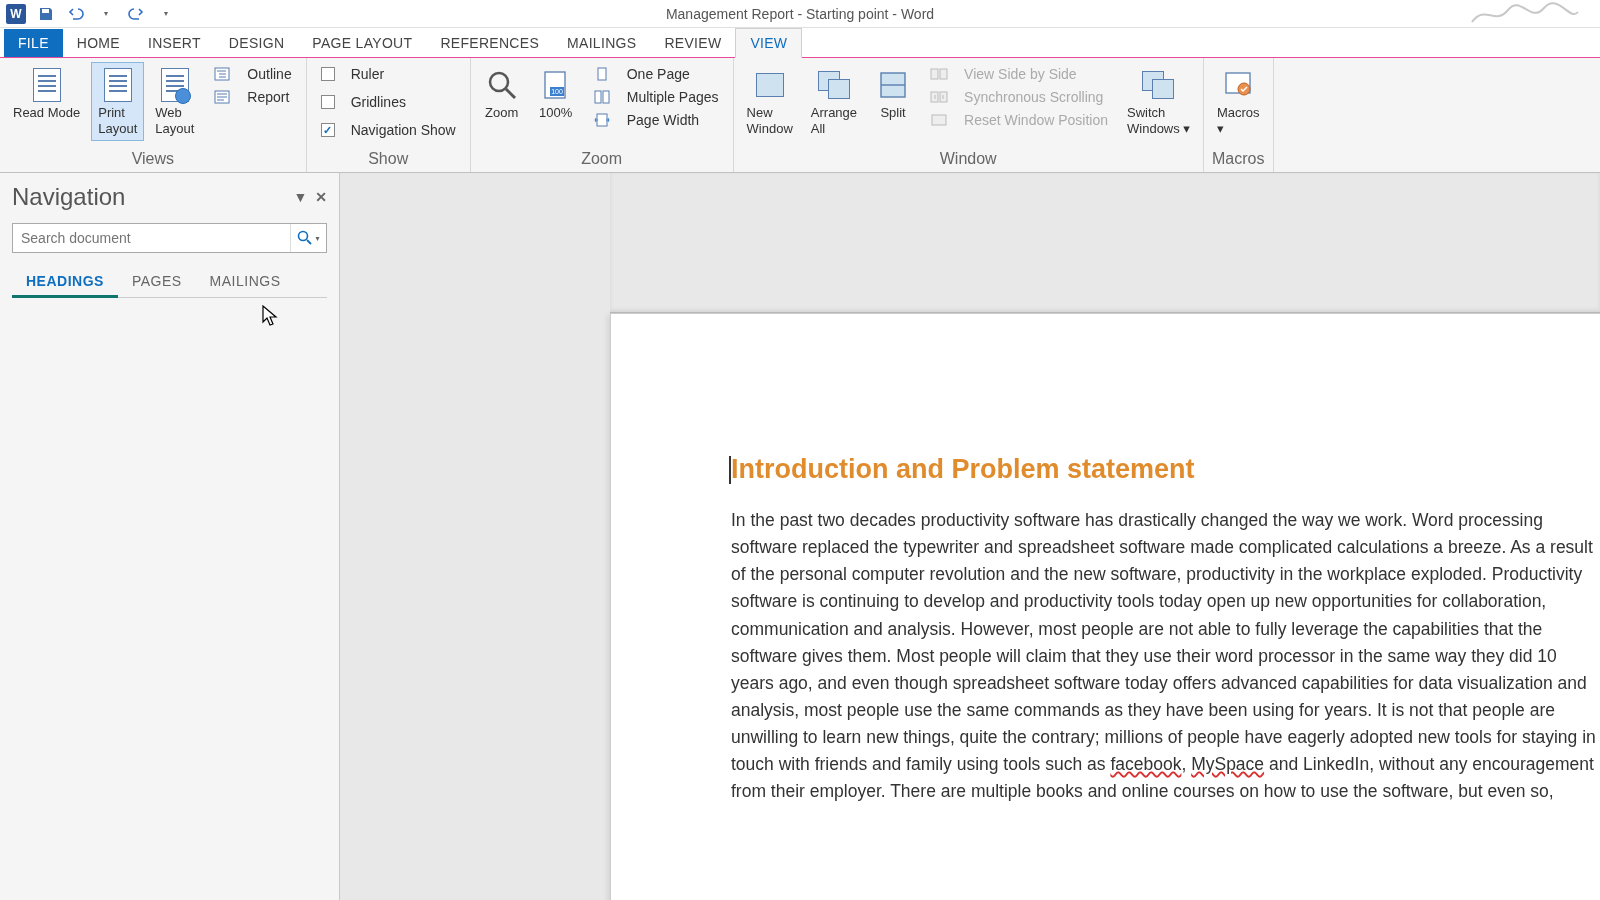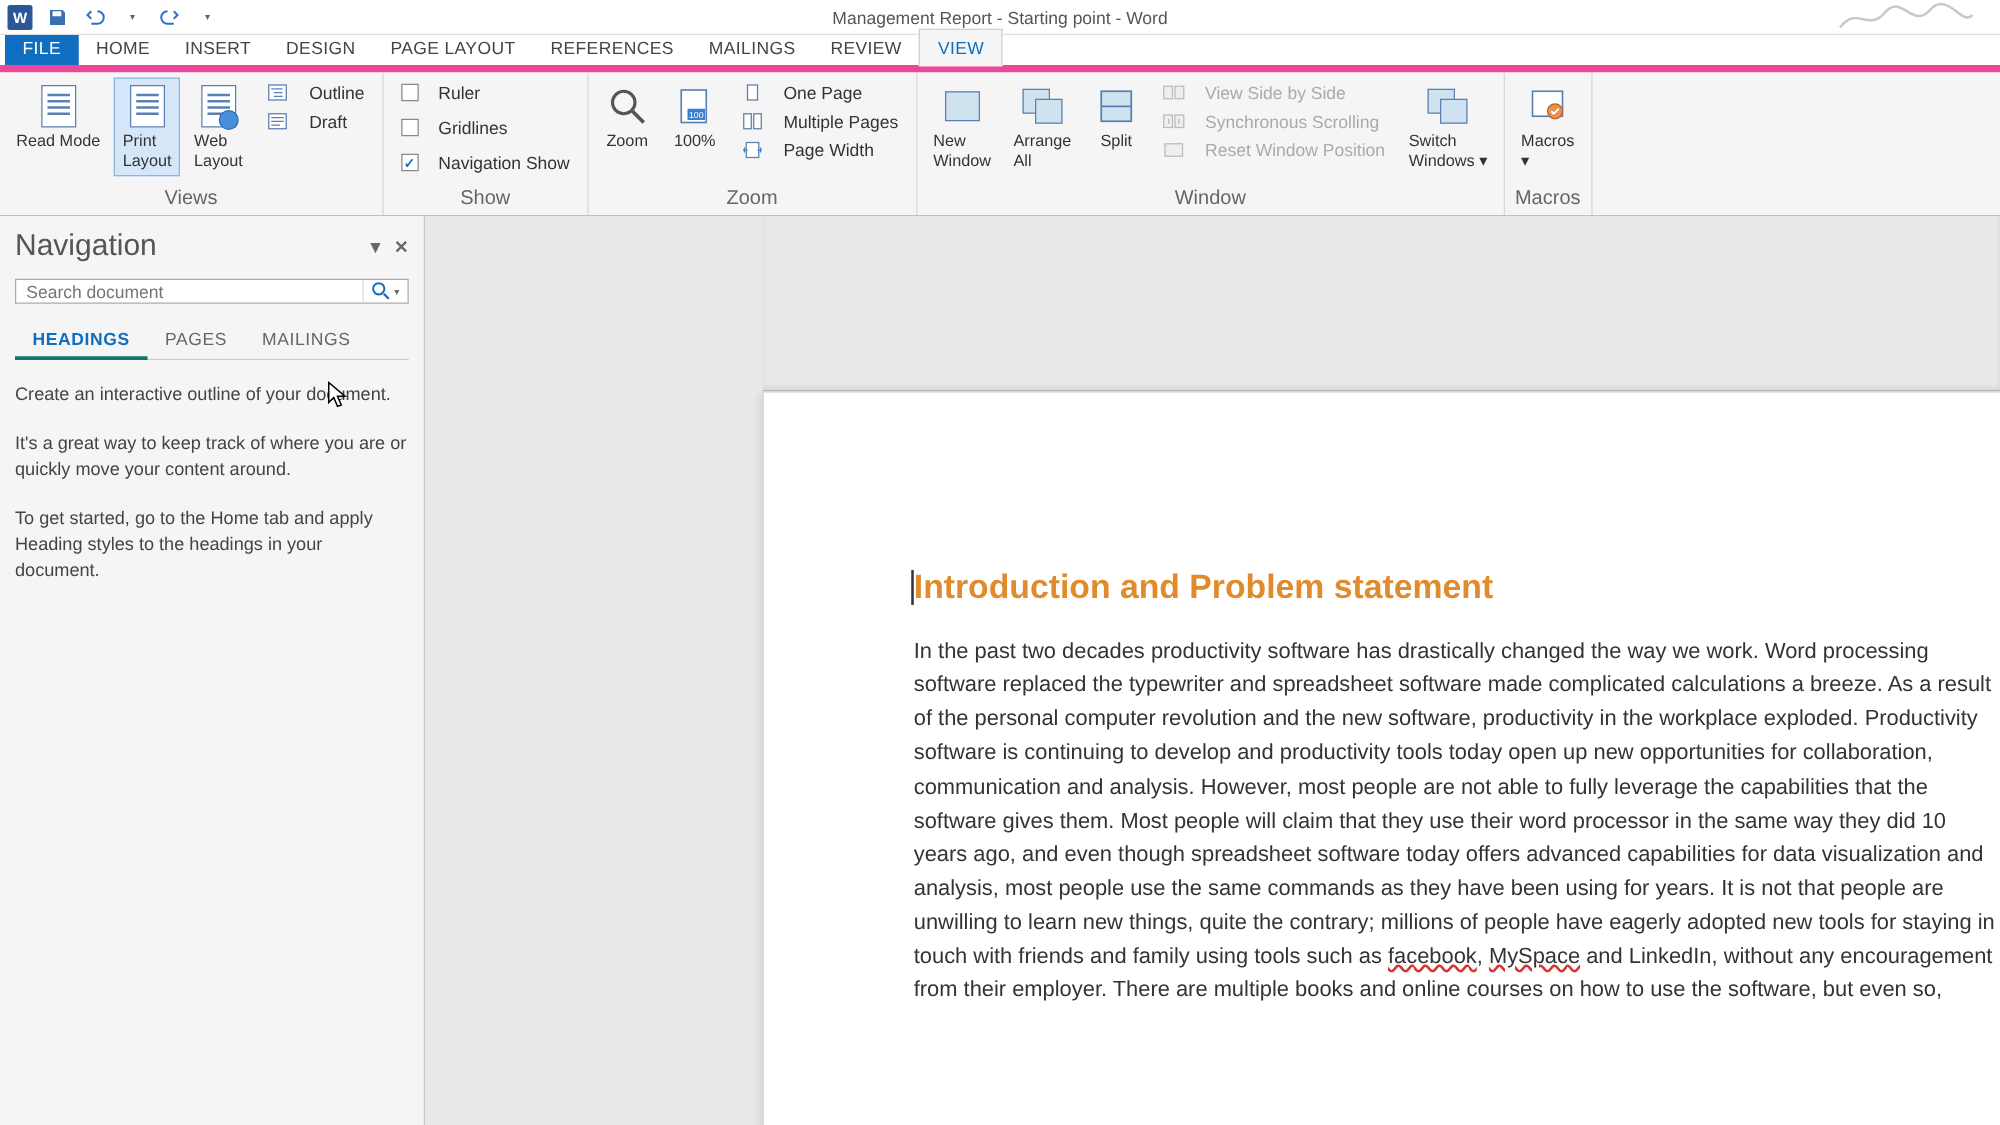--- a/index.html
+++ b/index.html
@@ -8,21 +8,21 @@
 
 .title-bar { height: 28px; background: #fff; display: flex; align-items: center; position: relative; border-bottom: 1px solid #e0e0e0; }
 .qat { display: flex; align-items: center; gap: 10px; padding-left: 6px; }
 .word-icon { width: 20px; height: 20px; background: #2b579a; color: #fff; display: flex; align-items: center; justify-content: center; font-weight: bold; font-size: 12px; border-radius: 2px; }
 .qat-btn { width: 20px; height: 20px; display: flex; align-items: center; justify-content: center; color: #444; cursor: pointer; }
 .qat-btn svg { width: 16px; height: 16px; }
 .title-text { position: absolute; left: 50%; transform: translateX(-50%); font-size: 14px; color: #555; }
 .signature-scribble { position: absolute; right: 20px; top: 2px; }
 
 
-.ribbon-tabs { height: 30px; background: #fff; display: flex; align-items: flex-end; padding-left: 4px; border-bottom: 6px solid #ec4899; }
+.ribbon-tabs { height: 30px; background: #fff; display: flex; align-items: flex-end; padding-left: 4px; border-bottom: 1px solid #ec4899; }
 .tab { padding: 6px 14px; font-size: 14px; color: #444; cursor: pointer; text-transform: uppercase; letter-spacing: 0.3px; }
 .tab.file { background: #0f6ebf; color: #fff; }
 .tab.active { color: #0f6ebf; border: 1px solid #d0d0d0; border-bottom: 1px solid #f5f5f5; background: #f5f5f5; position: relative; top: 1px; }
 
 
 .ribbon { height: 115px; background: #f5f5f5; display: flex; border-bottom: 1px solid #c0c0c0; }
 .group { display: flex; flex-direction: column; border-right: 1px solid #d8d8d8; padding: 4px 6px 2px; }
 .group-content { flex: 1; display: flex; align-items: flex-start; gap: 4px; }
 .group-label { text-align: center; font-size: 16px; color: #666; padding: 2px 0; }
 
@@ -40,21 +40,21 @@
 
 
 .content-area { display: flex; height: calc(900px - 173px); }
 
 
 .nav-pane { width: 340px; background: #f5f5f5; border-right: 1px solid #c8c8c8; display: flex; flex-direction: column; padding: 10px 12px; }
 .nav-header { display: flex; align-items: center; justify-content: space-between; margin-bottom: 12px; }
 .nav-title { font-size: 24px; color: #555; font-weight: 300; }
 .nav-controls { display: flex; gap: 8px; color: #666; }
 .nav-controls span { cursor: pointer; font-size: 14px; }
-.search-box { display: flex; border: 1px solid #aaa; background: #fff; margin-bottom: 14px; height: 20px; }
+.search-box { display: flex; border: 1px solid #aaa; background: #fff; margin-bottom: 14px; height: 30px; }
 .search-input { flex: 1; border: none; padding: 0 8px; font-size: 14px; outline: none; background: transparent; }
 .search-btn { width: 36px; display: flex; align-items: center; justify-content: center; border-left: 1px solid #ddd; cursor: pointer; }
 .nav-tabs { display: flex; border-bottom: 1px solid #ccc; margin-bottom: 18px; }
 .nav-tab { padding: 6px 14px; font-size: 14px; color: #666; cursor: pointer; letter-spacing: 0.5px; }
 .nav-tab.active { color: #0f6ebf; font-weight: 600; border-bottom: 3px solid #0f766e; margin-bottom: -1px; }
 .nav-body p { font-size: 14.5px; color: #444; line-height: 1.45; margin-bottom: 18px; }
 
 
 .doc-scroll { flex: 1; background: #e8e8e8; overflow: hidden; position: relative; }
 .page-gap { height: 140px; background: #e8e8e8; border-bottom: 1px solid #bbb; margin-left: 270px; box-shadow: 0 -2px 4px rgba(0,0,0,0.08) inset; }
@@ -157,21 +157,21 @@
         </div>
         <div class="small-btn">
           <span class="mini-icon">
               <svg width="16" height="14">
                 <rect x="1" y="1" width="14" height="12" fill="#fff" stroke="#5a7fb0"></rect>
                 <line x1="3" y1="4" x2="13" y2="4" stroke="#5a7fb0"></line>
                 <line x1="3" y1="7" x2="13" y2="7" stroke="#5a7fb0"></line>
                 <line x1="3" y1="10" x2="10" y2="10" stroke="#5a7fb0"></line>
               </svg>
             </span>
-          <span>Draft</span>
+          <span>Report</span>
         </div>
       </div>
     </div>
     <div class="group-label">Views</div>
   </div>
 
   <div class="group">
     <div class="group-content">
       <div class="stack" style="gap:8px;padding-top:2px">
         <div class="small-btn">
@@ -350,25 +350,20 @@
             <line x1="10" y1="10" x2="14" y2="14" stroke="#0f6ebf" stroke-width="1.8"></line>
           </svg>
         <span style="font-size:8px;color:#666;margin-left:2px">▾</span>
       </div>
     </div>
     <div class="nav-tabs">
       <div class="nav-tab active">HEADINGS</div>
       <div class="nav-tab">PAGES</div>
       <div class="nav-tab">MAILINGS</div>
     </div>
-    <div class="nav-body">
-      <p>Create an interactive outline of your document.</p>
-      <p>It's a great way to keep track of where you are or quickly move your content around.</p>
-      <p>To get started, go to the Home tab and apply Heading styles to the headings in your document.</p>
-    </div>
   </div>
 
   <div class="doc-scroll">
     <div class="page-gap"></div>
     <div class="page">
       <div class="doc-heading">
         <span class="cursor-caret"></span>
         <span>Introduction and Problem statement</span>
       </div>
       <div class="doc-body">

